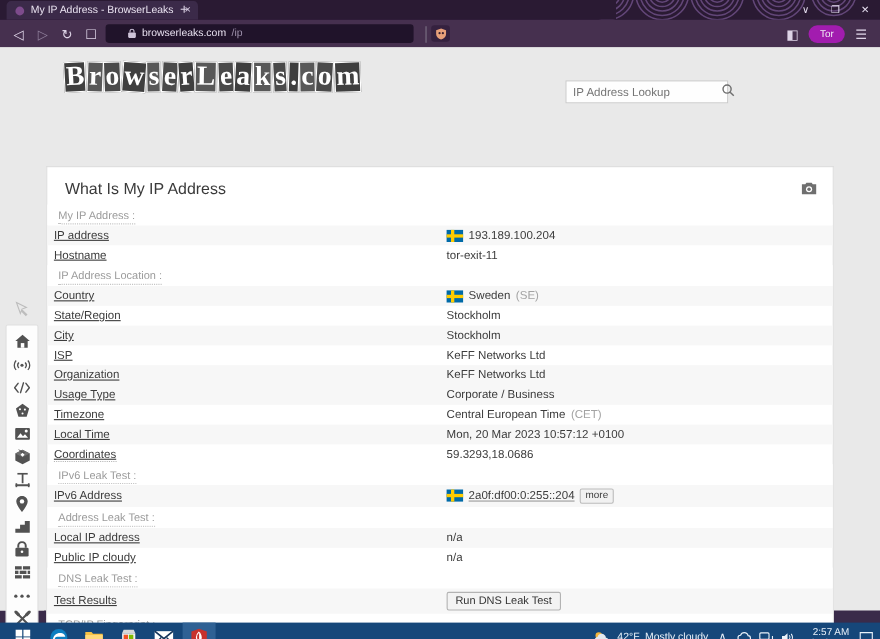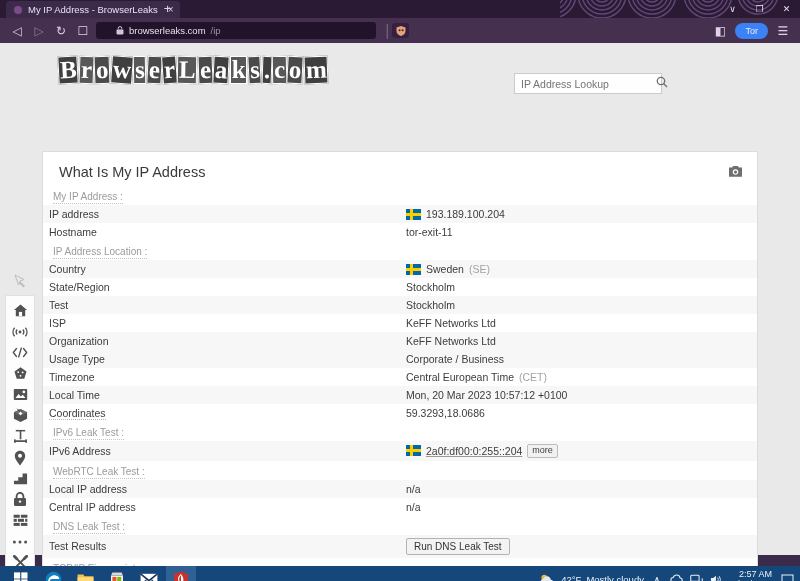--- a/index.html
+++ b/index.html
@@ -58,21 +58,21 @@
     display: flex; align-items: center; padding: 0 20px; gap: 5px;
     color: #e7e0ef; font-size: 9.5px;
   }
   .urlbar .dimpath { color: #9f92ad; }
   .url-sep { color: #6f6279; margin: 0 3px; }
   .ext-icon {
     width: 17px; height: 15px; border-radius: 3px; background: #35213f;
     display: flex; align-items: center; justify-content: center; font-size: 10px;
   }
   .torpill {
-    height: 16px; padding: 0 10px; border-radius: 9px; background: #3b82f6;
+    height: 16px; padding: 0 10px; border-radius: 9px; background: #a21caf;
     color: #f0eaf5; font-size: 9px; display: flex; align-items: center; margin: 0 4px;
   }
 
   
   .viewport { position: absolute; left: 0; top: 43px; width: 800px; height: 512px; background: #e9e9e9; }
 
   
   .rail {
     position: absolute; left: 0; top: 0; width: 40px; height: 512px;
     background: #e9e9e9;
@@ -121,21 +121,21 @@
   .card-head { position: relative; height: 34px; padding: 12px 16px 0 16px; }
   .page-title { font-size: 14.5px; color: #3a3a3a; font-weight: normal; }
   .cam-btn {
     position: absolute; right: 14px; top: 12px; width: 16px; height: 14px;
     display: flex; align-items: center; justify-content: center;
     color: #6f6f6f; cursor: pointer;
   }
 
   table.results { width: 100%; border-collapse: collapse; table-layout: fixed; }
   table.results td { font-size: 10.5px; color: #3c3c3c; padding: 3px 0 3px 6px; height: 17px; vertical-align: middle; }
-  td.k { width: 97px; padding-left: 10px; }
+  td.k { width: 97px; padding-left: 10px; text-decoration: underline; }
   tr.shade td { background: #f7f7f7; }
   tr.sect td {
     background: #ffffff !important; color: #9b9b9b; font-size: 10px;
     padding-top: 5px; padding-bottom: 3px; padding-left: 10px;
   }
   tr.sect td span { border-bottom: 1px dotted #c4c4c4; padding-bottom: 1px; }
   .vcell { display: flex; align-items: center; gap: 5px; }
   .flag-se {
     width: 15px; height: 11px; flex: 0 0 auto;
     background: #006aa7; position: relative; display: inline-block;
@@ -430,21 +430,21 @@
             </tr>
             <tr>
               <td class="k">State/Region</td>
               <td>
                 <div class="vcell">
                   <span>Stockholm</span>
                 </div>
               </td>
             </tr>
             <tr class="shade">
-              <td class="k">Test</td>
+              <td class="k">City</td>
               <td>
                 <div class="vcell">
                   <span>Stockholm</span>
                 </div>
               </td>
             </tr>
             <tr>
               <td class="k">ISP</td>
               <td>
                 <div class="vcell">
@@ -500,32 +500,32 @@
               <td class="k">IPv6 Address</td>
               <td>
                 <div class="vcell">
                   <span class="flag-se"></span>
                   <span class="link-u">2a0f:df00:0:255::204</span>
                   <span class="btn-sm">more</span>
                 </div>
               </td>
             </tr>
             <tr class="sect">
-              <td colspan="2"><span>WebRTC Leak Test :</span></td>
+              <td colspan="2"><span>Address Leak Test :</span></td>
             </tr>
             <tr class="shade">
               <td class="k">Local IP address</td>
               <td>
                 <div class="vcell">
                   <span>n/a</span>
                 </div>
               </td>
             </tr>
             <tr>
-              <td class="k">Central IP address</td>
+              <td class="k">Public IP cloudy</td>
               <td>
                 <div class="vcell">
                   <span>n/a</span>
                 </div>
               </td>
             </tr>
             <tr class="sect">
               <td colspan="2"><span>DNS Leak Test :</span></td>
             </tr>
             <tr class="shade">

